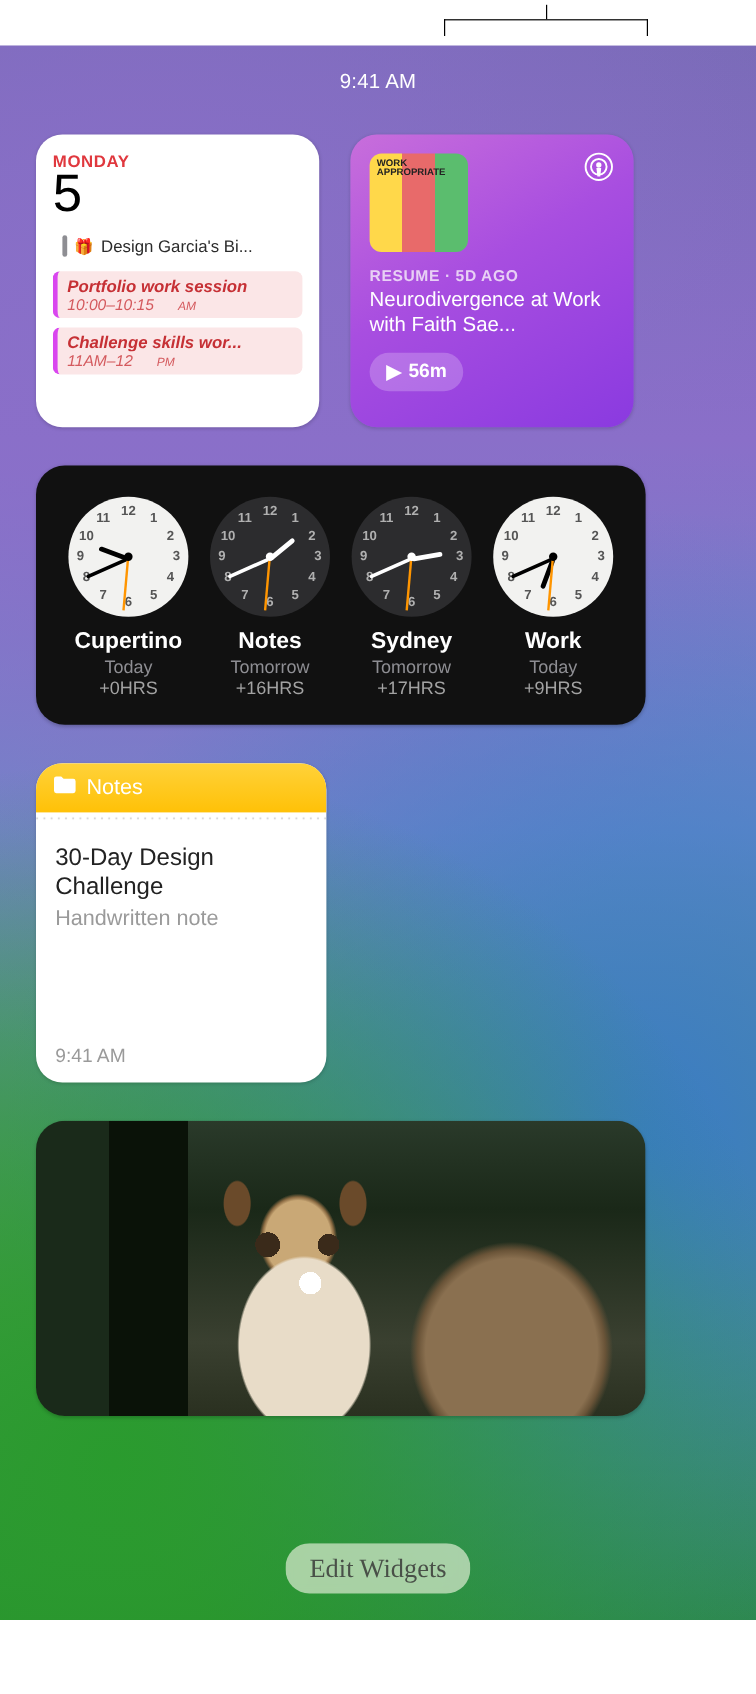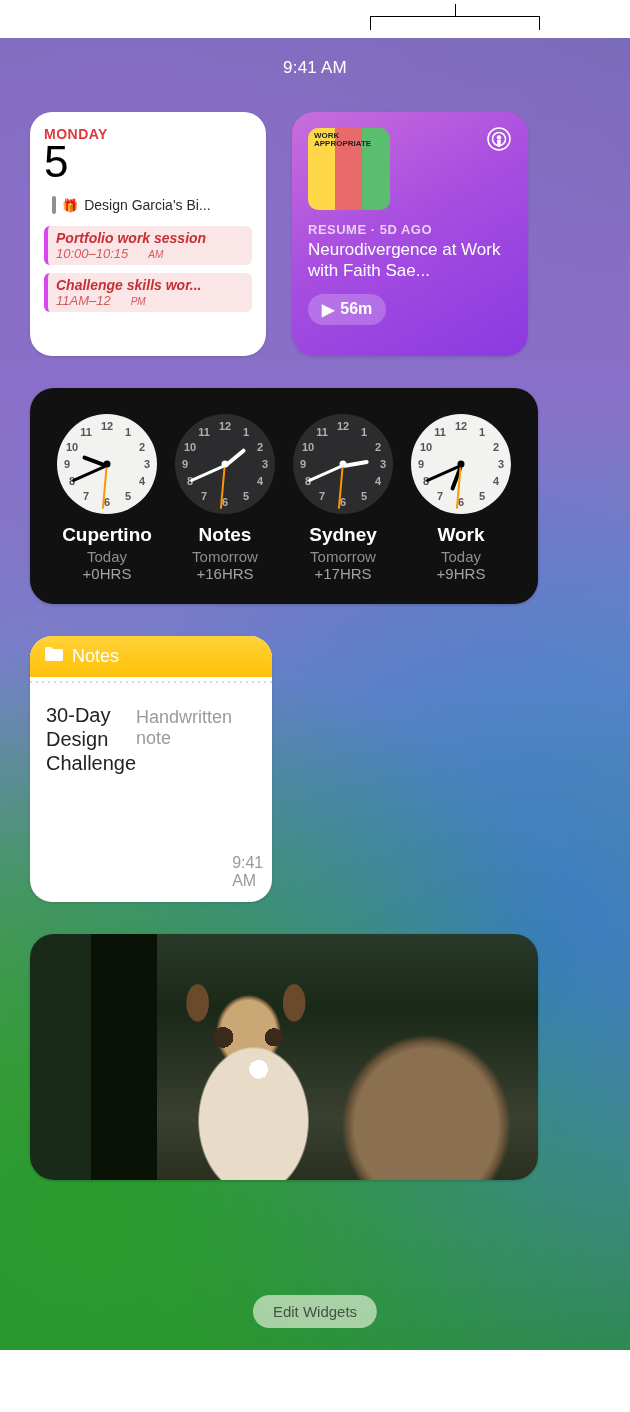--- a/index.html
+++ b/index.html
@@ -108,21 +108,21 @@
   .wc .off  { font-size:15px; color:#a3a3a3; }
 
   
   .notes {
     margin-top:32px; width:242px; height:266px; border-radius:22px; overflow:hidden;
     background:#fff; box-shadow: 0 1px 3px rgba(0,0,0,.15);
     display:flex; flex-direction:column;
   }
   .notes .hdr { background:linear-gradient(#ffd23a,#ffc107); color:#fff; padding:10px 14px; display:flex; align-items:center; gap:8px; font-size:18px; font-weight:500; }
   .notes .dots { height:10px; background-image:radial-gradient(circle,#d8d8d8 1px,transparent 1.2px); background-size:6px 6px; background-position:10px center; background-repeat:repeat-x; }
-  .notes .body { padding:16px 16px 12px; flex:1; display:flex; flex-direction:row; }
+  .notes .body { padding:16px 16px 12px; flex:1; display:flex; flex-direction:column; }
   .notes .ntitle { font-size:20px; font-weight:500; line-height:1.2; color:#222; }
   .notes .nsub { font-size:18px; color:#9a9a9a; margin-top:4px; }
   .notes .ntime { font-size:16px; color:#9a9a9a; margin-top:auto; }
 
   
   .photo {
     margin-top:32px; width:508px; height:246px; border-radius:24px; overflow:hidden;
     background:
       radial-gradient(circle at 45% 55%, #fff 0 3%, transparent 3%),
       radial-gradient(ellipse 90px 120px at 44% 76%, #e8dcc8 0 60%, transparent 62%),
@@ -133,22 +133,22 @@
       radial-gradient(ellipse 18px 30px at 52% 28%, #6a4a2a 0 60%, transparent 65%),
       radial-gradient(ellipse 130px 140px at 78% 78%, #8a7050 0 55%, #6a5438 60%, transparent 65%),
       linear-gradient(90deg, #1a2a1a 0 12%, #0a1208 12% 25%, transparent 25%),
       linear-gradient(180deg, #2a3a2a 0%, #1a2818 30%, #3a4030 75%, #2a3020 100%);
     box-shadow: 0 1px 3px rgba(0,0,0,.2);
   }
 
   .editbtn {
     position:absolute; bottom:22px; left:50%; transform:translateX(-50%);
     background:rgba(210,230,200,.75); color:#495048;
-    font-size:15px; padding:8px 20px; border-radius:20px;
-    border:none; backdrop-filter: blur(4px);
+    font-size:22px; padding:8px 20px; border-radius:20px;
+    border:none; backdrop-filter: blur(4px); font-family: Liberation Serif, serif;
   }
 </style>
 </head>
 <body>
 
 <div class="callout-area">
   <div class="callout-bracket">
     <div class="v"></div>
       <div class="h"></div>
       <div class="l"></div>

